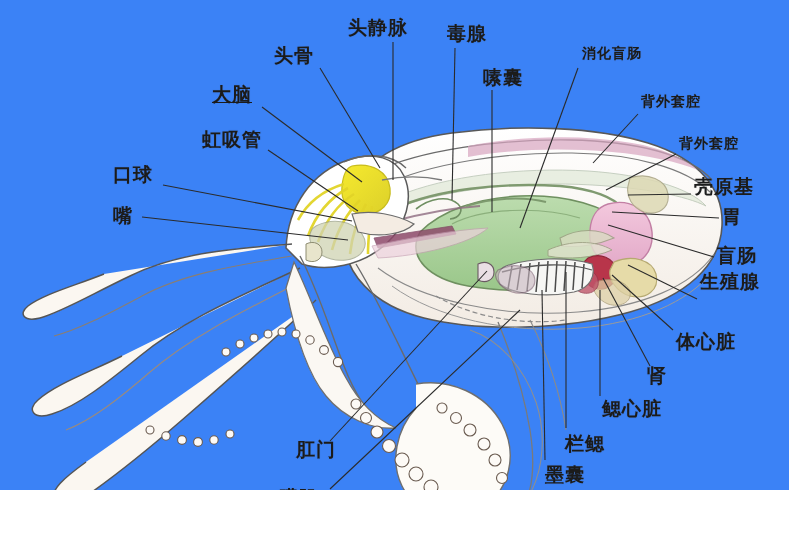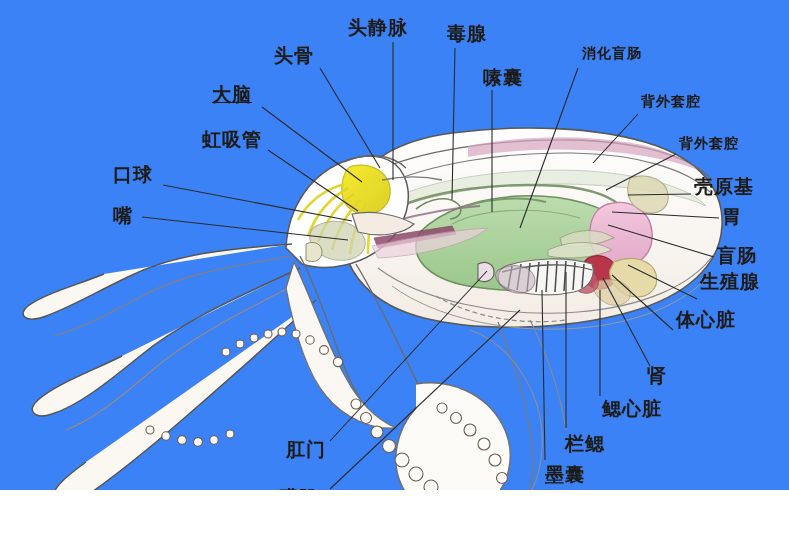--- a/index.html
+++ b/index.html
@@ -253,22 +253,22 @@
       <div class="label" style="left: 113px; top: 206px;">嘴</div>
       <div class="label" style="left: 447px; top: 24px;">毒腺</div>
       <div class="label" style="left: 483px; top: 68px;">嗉囊</div>
       <div class="label small" style="left: 582px; top: 46px;">消化盲肠</div>
       <div class="label small" style="left: 641px; top: 94px; text-align: center;">背外套腔</div>
       <div class="label small" style="left: 679px; top: 136px;">背外套腔</div>
       <div class="label" style="left: 694px; top: 177px;">壳原基</div>
       <div class="label" style="left: 722px; top: 207px;">胃</div>
       <div class="label" style="left: 717px; top: 246px;">盲肠</div>
       <div class="label" style="left: 700px; top: 272px;">生殖腺</div>
-      <div class="label" style="left: 676px; top: 310px;">体心脏</div>
+      <div class="label" style="left: 676px; top: 332px;">体心脏</div>
       <div class="label" style="left: 647px; top: 366px;">肾</div>
       <div class="label" style="left: 602px; top: 399px;">鳃心脏</div>
       <div class="label" style="left: 565px; top: 434px; text-align: right;">栏鳃</div>
       <div class="label" style="left: 545px; top: 465px;">墨囊</div>
-      <div class="label" style="left: 286px; top: 440px;">肛门</div>
+      <div class="label" style="left: 296px; top: 440px;">肛门</div>
       <div class="label" style="left: 278px; top: 488px;">膵肌</div>
     </div>
 
 </div>
 
 </body></html>

